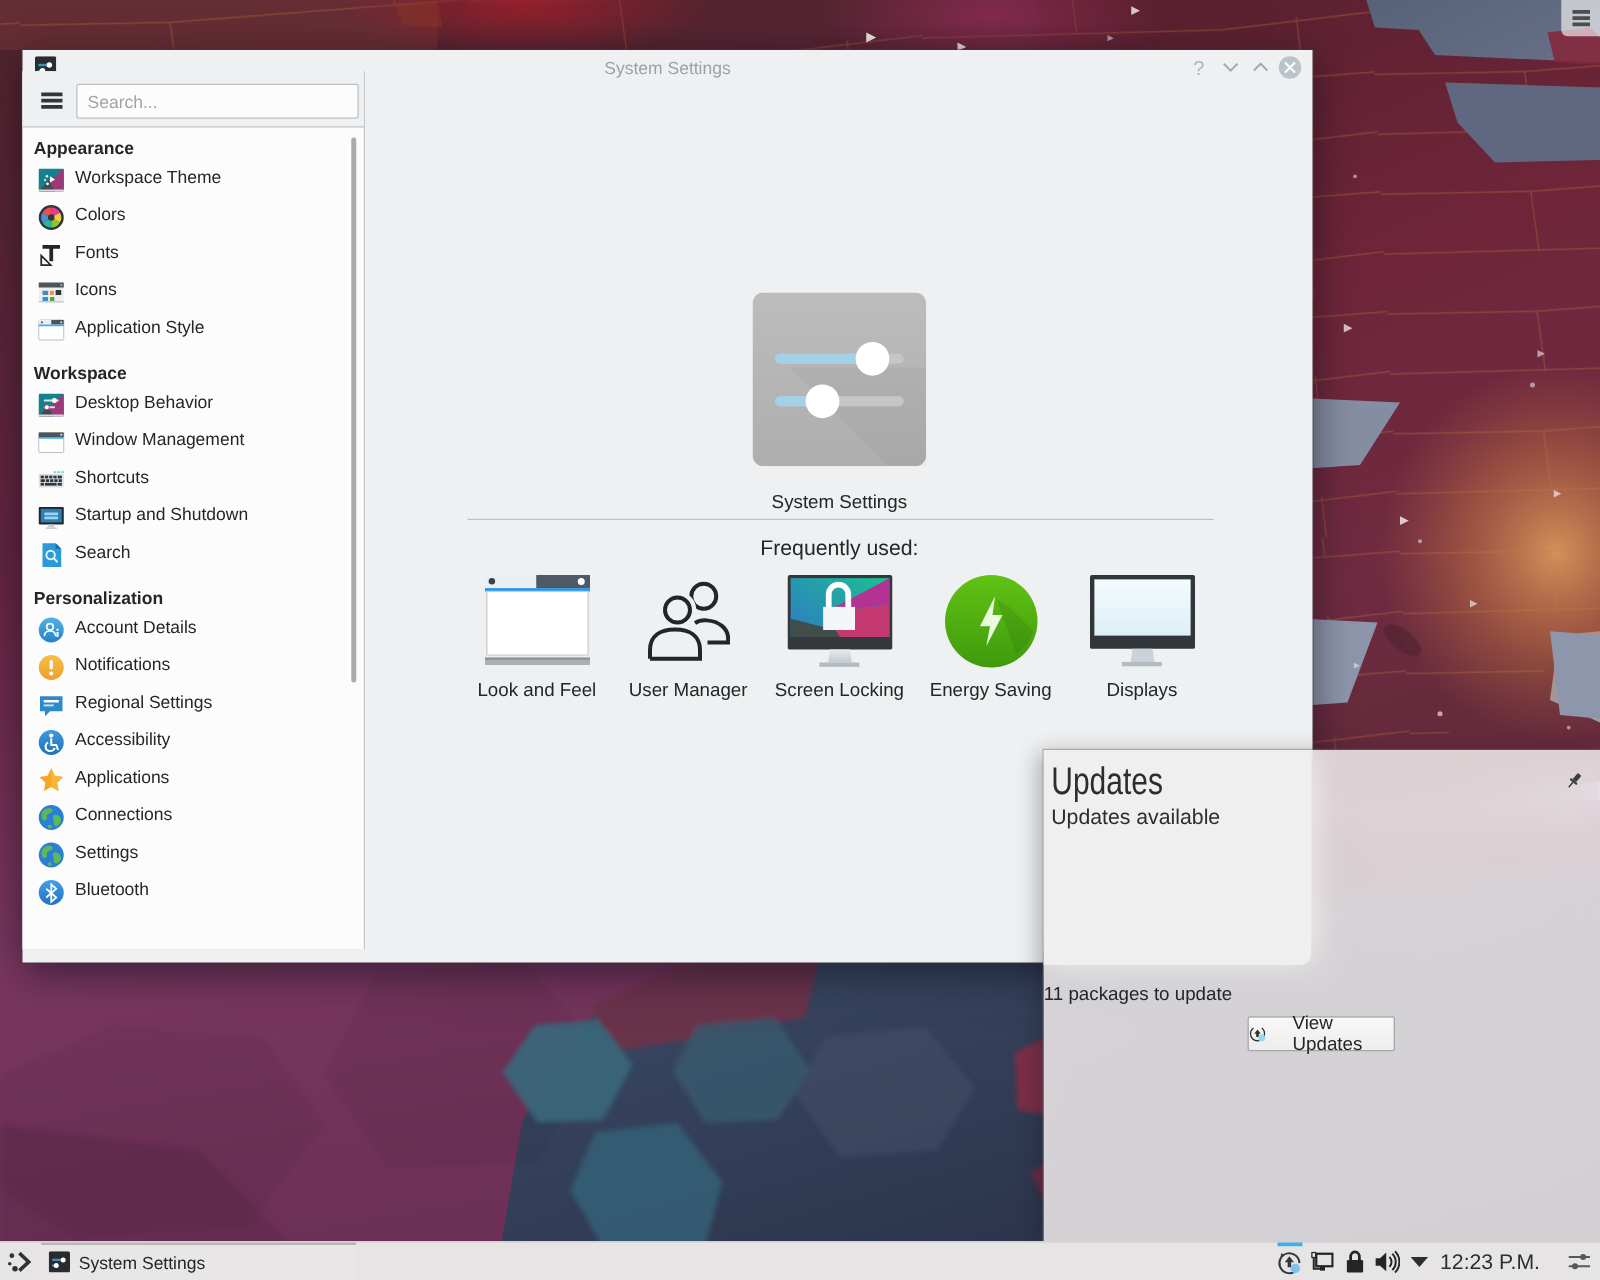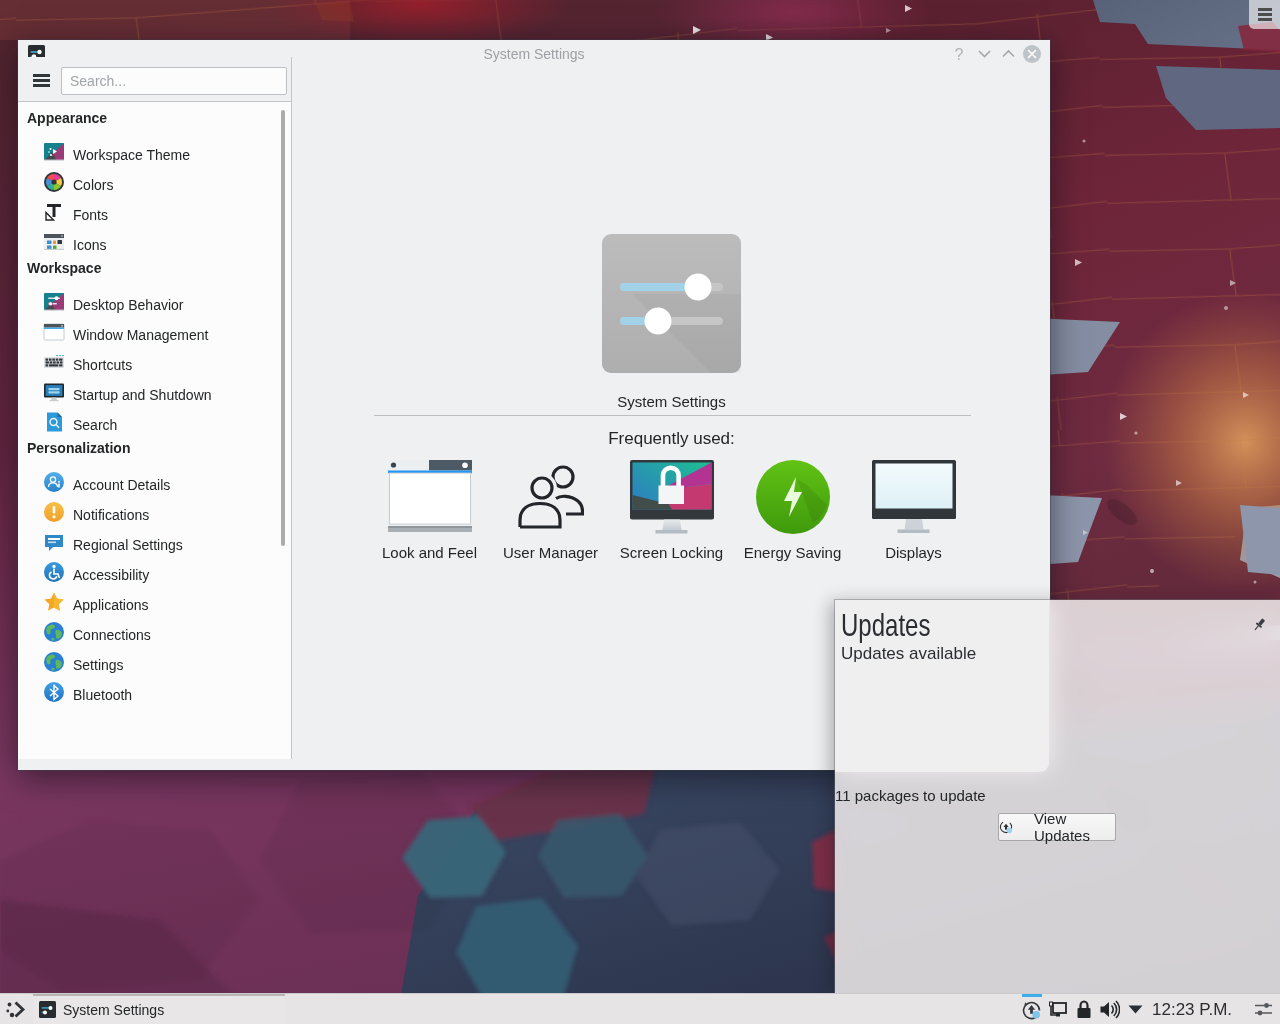--- a/index.html
+++ b/index.html
@@ -13,21 +13,21 @@
 #title { position:absolute; left:0; top:0; width:100%; text-align:center; line-height:29px; font-size:14px; color:#9da1a5; }
 .tbtn { position:absolute; top:0; height:28px; color:#a3a8ad; }
 
 #sidebar { position:absolute; left:0; top:17px; width:274px; height:702px; background:#fcfcfc; border-right:1px solid #c2c6c9; }
 #sidetop { position:absolute; left:0; top:0; width:273px; height:45px; background:#eff0f1; border-bottom:1px solid #c2c6c9; }
 #hamb { position:absolute; left:15px; top:17px; width:17px; height:13px; }
 #hamb div { height:2.6px; background:#31363b; margin-bottom:2.6px; }
 #search { position:absolute; left:43px; top:10px; width:226px; height:28px; background:#fcfcfc; border:1px solid #bcc0c3; border-radius:2px; font-size:14px; color:#9fa5aa; line-height:26px; padding-left:8px; }
 #list { position:absolute; left:0; top:46px; width:273px; }
 .hdr { height:30px; line-height:30px; font-weight:bold; font-size:14px; color:#232627; padding-left:9px; }
-.item { height:30px; display:flex; align-items:flex-end; font-size:14px; color:#232627;margin-left:13px; }
+.item { height:30px; display:flex; align-items:flex-start; font-size:14px; color:#232627; }
 .item .ic { width:22px; height:22px; margin-left:12px; margin-right:8px; flex:none; }
 .item .ic svg { display:block; }
 #sscroll { position:absolute; left:263px; top:53px; width:4px; height:436px; background:#ababad; border-radius:2px; }
 
 #content { position:absolute; left:275px; top:28px; width:757px; height:702px; }
 #bigicon { position:absolute; left:309px; top:166px; }
 #biglabel { position:absolute; left:0px; top:325px; width:757px; text-align:center; font-size:15px; color:#232627; }
 #csep { position:absolute; left:81px; top:347px; width:597px; height:1px; background:#bdbfc1; }
 #freq { position:absolute; left:0; top:361px; width:757px; text-align:center; font-size:17px; color:#232627; }
 .fitem { position:absolute; top:391px; width:121px; text-align:center; }
@@ -239,20 +239,30 @@
                 <rect x="1" y="3" width="20" height="4" fill="#4d545b"></rect>
                 <circle cx="19" cy="5" r="0.9" fill="#9fa8b0"></circle>
                 <rect x="4" y="9.5" width="4.5" height="3.5" rx="0.5" fill="#3f8ecc"></rect>
                 <rect x="10" y="9.5" width="3" height="3.5" rx="0.5" fill="#f29040"></rect>
                 <rect x="14.5" y="9" width="4.5" height="4" rx="0.5" fill="#31363b"></rect>
                 <rect x="4" y="14.5" width="4.5" height="3.5" rx="0.5" fill="#3f8ecc"></rect>
                 <rect x="10" y="14.5" width="3.5" height="3.5" rx="0.5" fill="#57a639"></rect>
                 <rect x="1" y="17.8" width="20" height="1.2" fill="#c8cdd1"></rect>
               </svg>
             </span>Icons</div>
+        <div class="item"><span class="ic">
+              <svg width="22" height="22" viewBox="0 0 22 22">
+                <rect x="1" y="3" width="20" height="16" rx="1" fill="#fff" stroke="#b9bfc4" stroke-width="0.8"></rect>
+                <rect x="1" y="3" width="20" height="3.6" fill="#eceff1"></rect>
+                <rect x="11" y="3" width="10" height="3.6" fill="#4d545b"></rect>
+                <circle cx="3.5" cy="4.8" r="0.9" fill="#55606a"></circle>
+                <circle cx="19" cy="4.8" r="0.9" fill="#cfd4d8"></circle>
+                <rect x="1" y="6.6" width="20" height="1.4" fill="#3daee9"></rect>
+              </svg>
+            </span>Application Style</div>
         <div class="hdr">Workspace</div>
         <div class="item"><span class="ic">
               <svg width="22" height="22" viewBox="0 0 22 22">
                 <rect x="1" y="2" width="20" height="18" rx="1" fill="#15818c"></rect>
                 <path d="M21 2 L21 20 L1 20 Z" fill="#9a3b77"></path>
                 <path d="M1 20 L8 12 L13 20 Z" fill="#45494e"></path>
                 <rect x="5" y="6.5" width="12" height="1.6" rx="0.8" fill="#dfe3e6"></rect>
                 <circle cx="13.5" cy="7.3" r="2" fill="#fff"></circle>
                 <rect x="5" y="12" width="9" height="1.6" rx="0.8" fill="#dfe3e6"></rect>
                 <circle cx="7.5" cy="12.8" r="2" fill="#fff" stroke="#9a3b77" stroke-width="0.7"></circle>

